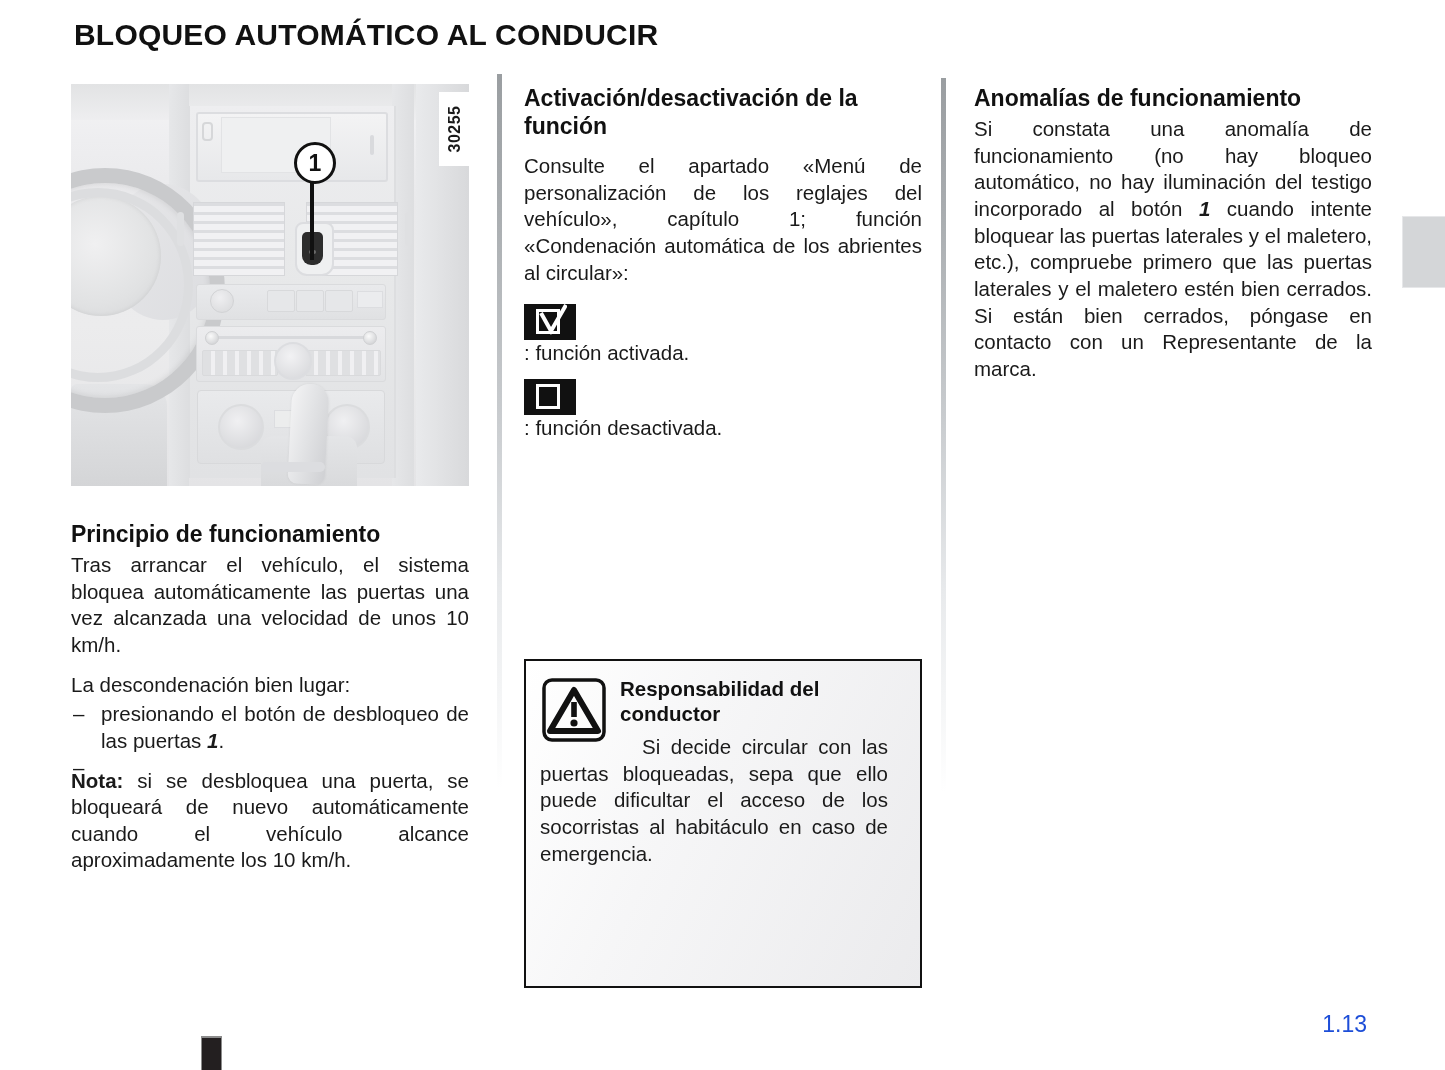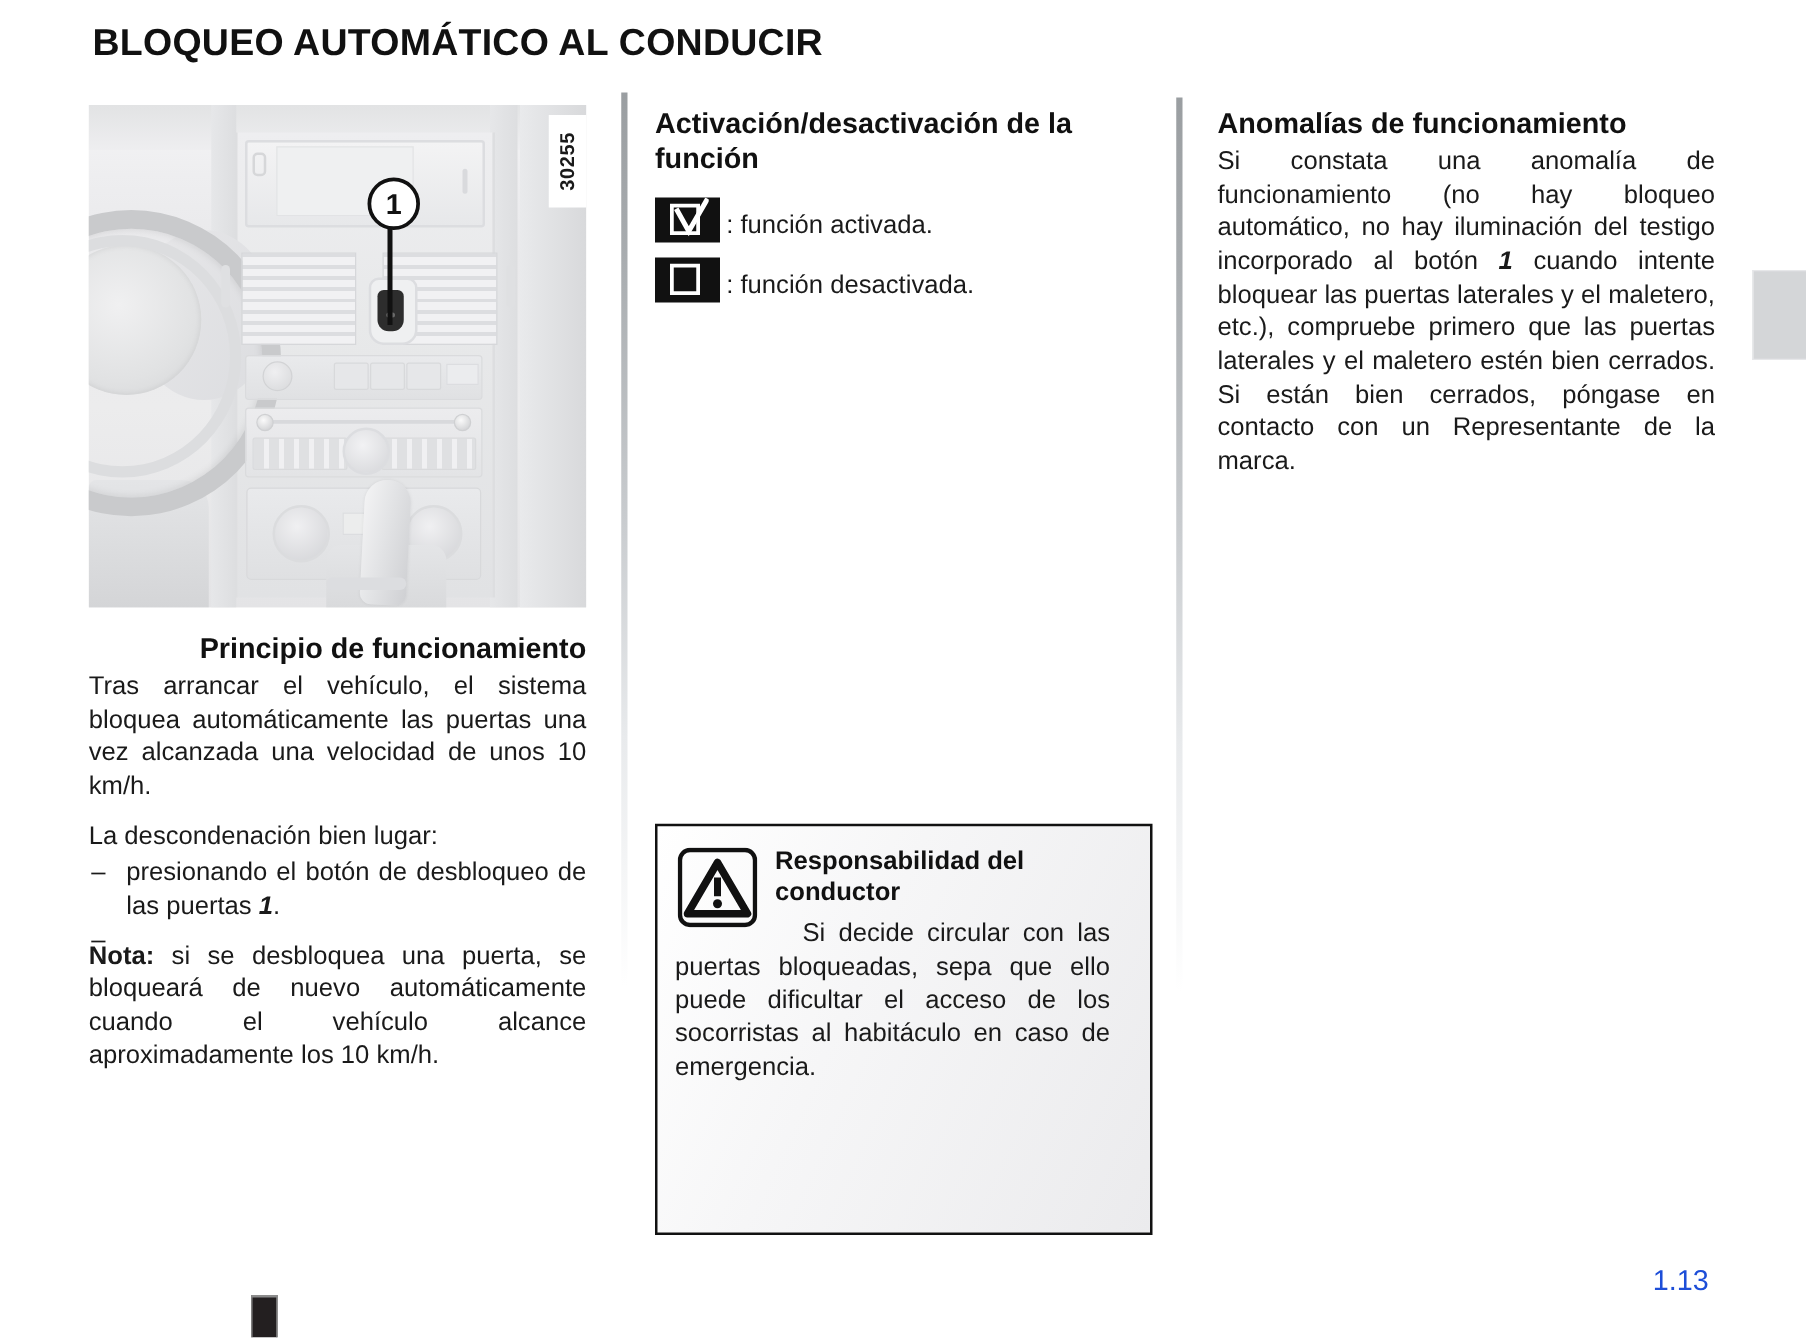--- a/index.html
+++ b/index.html
@@ -362,21 +362,21 @@
   }
 
   
   h2.section-head {
     margin: 0;
     font-size: 23px;
     font-weight: bold;
     line-height: 1.22;
     color: #111;
   }
-  #col-left h2.section-head { margin-top: 18px; text-align: right; }
+  #col-left h2.section-head { margin-top: 34px; }
   p.body {
     margin: 13px 0 0 0;
     font-size: 20.5px;
     line-height: 1.30;
     text-align: justify;
     color: #1a1a1a;
   }
   p.body.first { margin-top: 4px; }
   .dash-list {
     margin: 3px 0 0 0;
@@ -393,22 +393,23 @@
   }
   .dash-list li .dash {
     position: absolute; left: 2px; top: 0;
   }
   b.inl { font-weight: bold; }
   i.ref { font-weight: bold; font-style: italic; }
 
   
   .legend-row {
     display: flex;
-    align-items: flex-end;
+    align-items: flex-start;
     margin-top: 18px;
+    flex-direction: column;
   }
   .legend-row.second { margin-top: 12px; }
   .cbox-icon {
     width: 52px; height: 36px;
     background: #111;
     position: relative;
     flex: 0 0 auto;
     margin-right: 5px;
   }
   .cbox-icon .sq {
@@ -558,20 +559,21 @@
     </li>
   </ul>
 
   <p class="body"><b class="inl">Nota:</b><span> si se desbloquea una puerta, se bloqueará de nuevo automáticamente cuando el vehículo alcance aproximadamente los 10 km/h.</span></p>
 </div>
 
 <div class="col" id="col-mid">
 
   <h2 class="section-head">Activación/desactivación de la función</h2>
 
+  <p class="body">Consulte el apartado «Menú de personalización de los reglajes del vehículo», capítulo 1; función «Condenación automática de los abrientes al circular»:</p>
 
   <div class="legend-row">
     <div class="cbox-icon">
       <div class="sq"></div>
       <svg class="tick" viewBox="0 0 30 32">
         <path d="M4 9 L14 27 L29 1" fill="none" stroke="#ffffff" stroke-width="4" stroke-linecap="butt" stroke-linejoin="miter"></path>
       </svg>
     </div>
     <div class="legend-text">: función activada.</div>
   </div>

